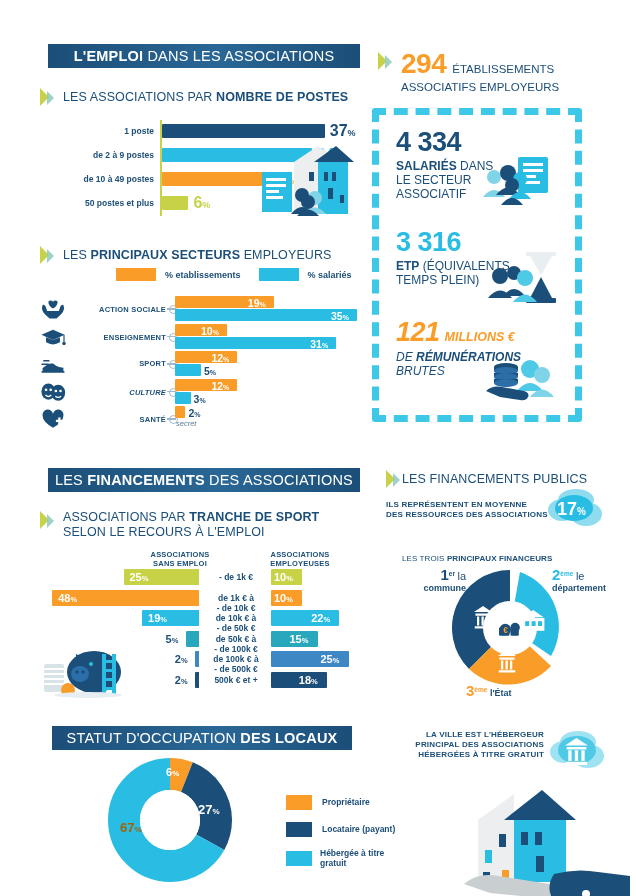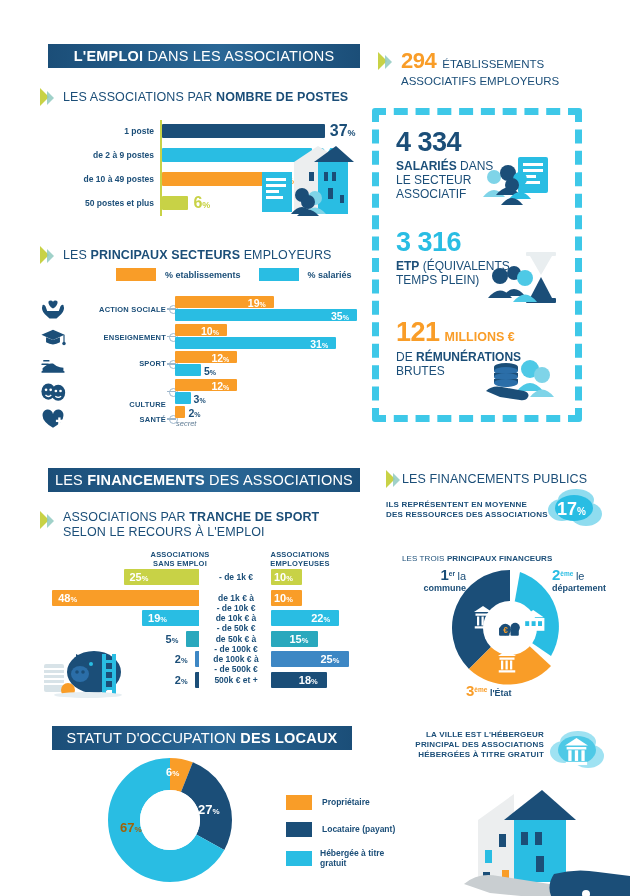--- a/index.html
+++ b/index.html
@@ -80,21 +80,21 @@
 <div class="page">
 
   <div class="abs banner" style="left:48px;top:44px;width:312px;">
     <b>L'EMPLOI</b><span class="lite"> DANS LES ASSOCIATIONS</span>
   </div>
 
   <div class="abs" style="left:378px;top:48px;width:250px;">
     <div style="display:flex;align-items:flex-start;gap:7px;">
       <div class="arrow" style="margin-top:4px;"></div>
       <div style="display:flex;align-items:baseline;gap:6px;">
-        <span style="font-size:22px;font-weight:bold;color:#f99d28;letter-spacing:-.5px;">294</span>
+        <span style="font-size:28px;font-weight:bold;color:#f99d28;letter-spacing:-.5px;">294</span>
         <span style="font-size:11.5px;font-weight:400;color:#1b4e78;">ÉTABLISSEMENTS</span>
       </div>
     </div>
     <div style="font-size:11.5px;font-weight:400;color:#1b4e78;margin-top:1px;margin-left:23px;">ASSOCIATIFS EMPLOYEURS</div>
   </div>
 
   <div class="abs" style="left:40px;top:88px;display:flex;align-items:center;gap:7px;">
     <div class="arrow"></div>
     <div class="subhead">
       <span>LES ASSOCIATIONS PAR </span><b>NOMBRE DE POSTES</b>
@@ -188,21 +188,21 @@
     <path d="M42 6 h22 l-11 19 z" fill="#e9eef0"></path>
     <path d="M42 48 h22 l-11 -21 z" fill="#1b4e78"></path>
     <circle cx="12" cy="26" r="8" fill="#1b4e78"></circle>
       <path d="M0 48 q12 -15 24 0 z" fill="#1b4e78"></path>
     <circle cx="26" cy="23" r="7" fill="#1b4e78"></circle>
       <path d="M15 46 q11 -14 22 0 z" fill="#1b4e78"></path>
     <circle cx="37" cy="28" r="8" fill="#4ec9e6"></circle>
       <path d="M25 52 q12 -15 24 0 z" fill="#4ec9e6"></path>
   </svg>
 
-  <div class="abs" style="left:396px;top:318px;width:170px;">
+  <div class="abs" style="left:396px;top:318px;width:170px;font-style:italic;">
     <div style="display:flex;align-items:baseline;gap:5px;">
       <span class="bignum" style="color:#f99d28;">121</span>
       <span style="font-size:12.5px;font-weight:bold;color:#f99d28;"> MILLIONS €</span>
     </div>
     <div class="statline" style="margin-top:3px;">
       <span>DE </span><b>RÉMUNÉRATIONS</b>
     </div>
     <div class="statline">BRUTES</div>
   </div>
   <svg class="abs" style="left:484px;top:355px;" width="72" height="50" viewBox="0 0 72 50">
@@ -287,21 +287,21 @@
           <svg class="abs" style="left:4px;top:1px;" width="26" height="22" viewBox="0 0 44 38" fill="#1b4e78">
             <ellipse cx="14" cy="20" rx="12" ry="14"></ellipse>
             <ellipse cx="31" cy="22" rx="12" ry="14"></ellipse>
             <circle cx="10" cy="17" r="2.3" fill="#fff"></circle>
             <circle cx="18" cy="17" r="2.3" fill="#fff"></circle>
             <path d="M9 26 q5 5 10 0" stroke="#fff" stroke-width="2.2" fill="none"></path>
             <circle cx="27" cy="19" r="2.3" fill="#fff"></circle>
             <circle cx="35" cy="19" r="2.3" fill="#fff"></circle>
             <path d="M26 28 q5 4 10 0" stroke="#fff" stroke-width="2.2" fill="none"></path>
           </svg>
-          <div class="abs sec-lab" style="left:34px;top:21px;width:96px;">CULTURE</div>
+          <div class="abs sec-lab" style="left:34px;top:9px;width:96px;font-style:italic;">CULTURE</div>
           <div class="abs sec-dot" style="left:133px;top:9px;"></div>
           <div class="abs" style="left:131px;top:12px;width:9px;height:1.5px;background:#9fb8cd;"></div>
           <div class="abs bar" style="left:139px;top:0;height:12px;width:62.400000000000006px;background:#f99d28;"></div>
           <div class="abs sec-val" style="left:175.4px;top:1px;">12<span class="pc">%</span></div>
           <div class="abs bar" style="left:139px;top:13px;height:12px;width:15.600000000000001px;background:#29bde3;"></div>
           <div class="abs sec-val" style="left:157.6px;top:14px;color:#1b4e78;">3<span class="pc">%</span></div>
         </div>
         <div class="abs" style="left: 0px; top: 110px; width: 330px; height: 26px;">
           <svg class="abs" style="left:4px;top:1px;" width="26" height="22" viewBox="0 0 44 38" fill="#1b4e78">
             <path d="M22 36 q-18 -11 -18 -21 a9 9 0 0 1 18 -3 a9 9 0 0 1 18 3 q0 10 -18 21z"></path>

